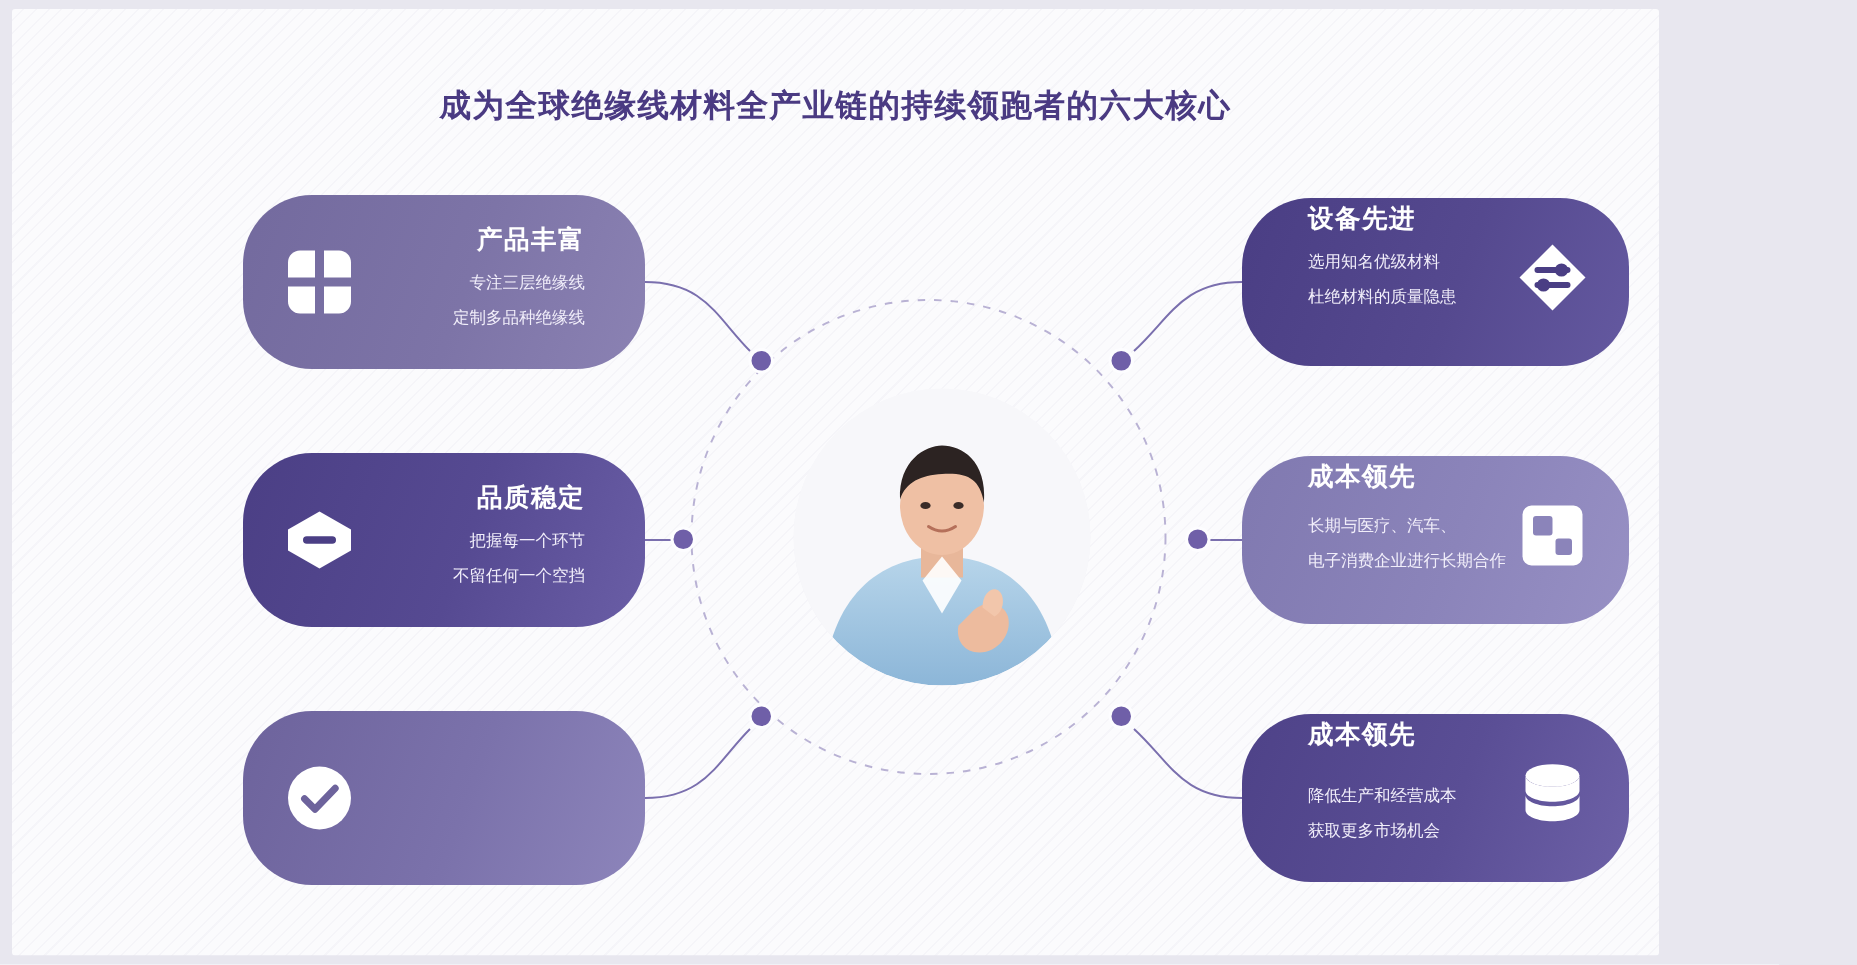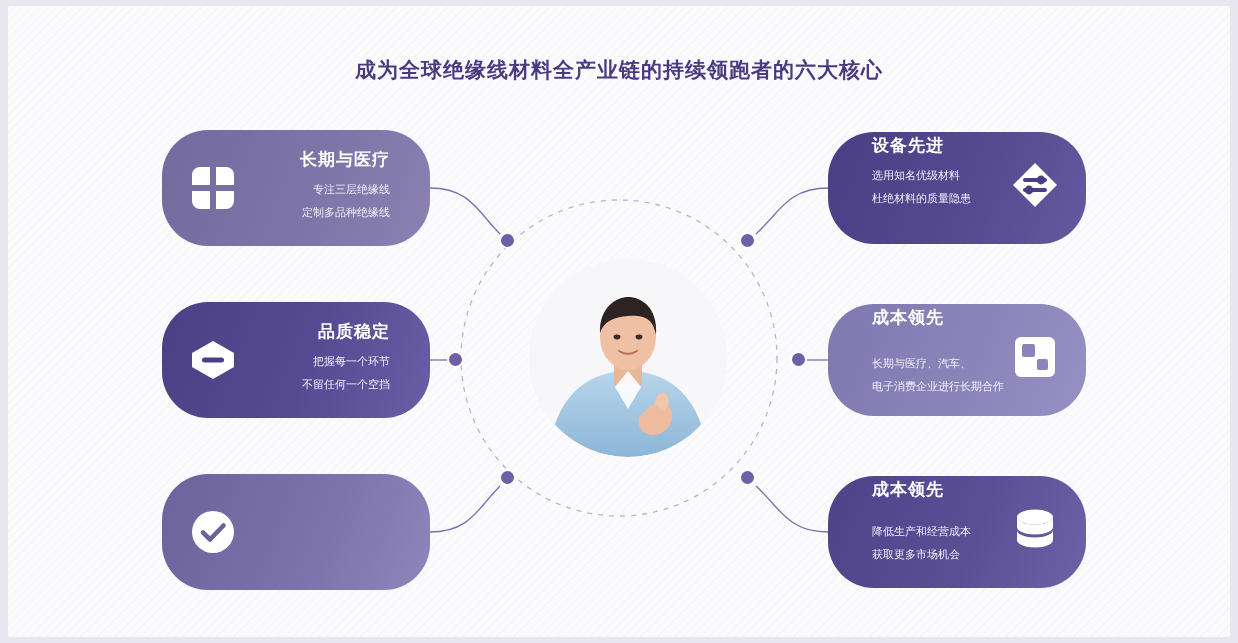--- a/index.html
+++ b/index.html
@@ -3,21 +3,21 @@
 <meta charset="utf-8">
 <style>
   html,body{margin:0;padding:0;}
   body{
     width:1238px;height:643px;
     background:#e8e7ef;
     font-family:"Liberation Sans","DejaVu Sans",sans-serif;
     overflow:hidden;
   }
   #stage{
-    position:absolute;left:8px;top:6px;width:1222px;height:631px;
+    position:absolute;left:8px;top:6px;width:1098px;height:631px;
     background:
       repeating-linear-gradient(135deg,
         rgba(255,255,255,0) 0px,
         rgba(255,255,255,0) 5px,
         rgba(120,110,160,0.045) 5px,
         rgba(120,110,160,0.045) 6px),
       #fbfbfd;
     border-radius:2px;
     overflow:hidden;
   }
@@ -127,21 +127,21 @@
   <div class="card left" id="c1">
     <div class="icon-wrap">
       <svg width="50" height="50" viewBox="0 0 50 50">
         <path d="M4 12 a8 8 0 0 1 8-8 h10 v18 H4 Z" fill="#fff"></path>
         <path d="M28 4 h10 a8 8 0 0 1 8 8 v10 H28 Z" fill="#fff"></path>
         <path d="M4 28 h18 v18 H12 a8 8 0 0 1 -8-8 Z" fill="#fff"></path>
         <path d="M28 28 h18 v10 a8 8 0 0 1 -8 8 H28 Z" fill="#fff"></path>
       </svg>
     </div>
     <div class="ctext">
-      <div class="ctitle">长期与医疗</div>
+      <div class="ctitle">产品丰富</div>
       <div class="cline" style="margin-top:8px;">专注三层绝缘线</div>
       <div class="cline">定制多品种绝缘线</div>
     </div>
   </div>
 
   <div class="card left" id="c2">
     <div class="icon-wrap">
       <svg width="50" height="50" viewBox="0 0 50 50">
         <path d="M25 6 L46 18 L46 32 L25 44 L4 32 L4 18 Z" fill="#fff"></path>
         <rect x="14" y="22.5" width="22" height="5" rx="2.5" fill="#4b3f85"></rect>
@@ -183,21 +183,21 @@
   <div class="card right" id="c5">
     <div class="icon-wrap">
       <svg width="50" height="50" viewBox="0 0 50 50">
         <path d="M5 11 a6 6 0 0 1 6-6 h28 a6 6 0 0 1 6 6 v28 a6 6 0 0 1 -6 6 h-28 a6 6 0 0 1 -6-6 Z" fill="#fff"></path>
         <rect x="12" y="12" width="13" height="13" rx="2" fill="#8b84ba"></rect>
         <rect x="27" y="27" width="11" height="11" rx="2" fill="#8b84ba"></rect>
       </svg>
     </div>
     <div class="ctext">
       <div class="ctitle">成本领先</div>
-      <div class="cline" style="margin-top:24px;">长期与医疗、汽车、</div>
+      <div class="cline" style="margin-top:12px;">长期与医疗、汽车、</div>
       <div class="cline">电子消费企业进行长期合作</div>
     </div>
   </div>
 
   <div class="card right" id="c6">
     <div class="icon-wrap">
       <svg width="50" height="50" viewBox="0 0 50 50">
         <ellipse cx="25" cy="13" rx="18" ry="7.5" fill="#fff"></ellipse>
         <path d="M7 13 v10 c0 4.2 8.1 7.5 18 7.5 s18-3.3 18-7.5 V13 c0 4.2-8.1 7.5-18 7.5 S7 17.2 7 13 Z" fill="#fff"></path>
         <path d="M7 26 v10 c0 4.2 8.1 7.5 18 7.5 s18-3.3 18-7.5 V26 c0 4.2-8.1 7.5-18 7.5 S7 30.2 7 26 Z" fill="#fff"></path>

